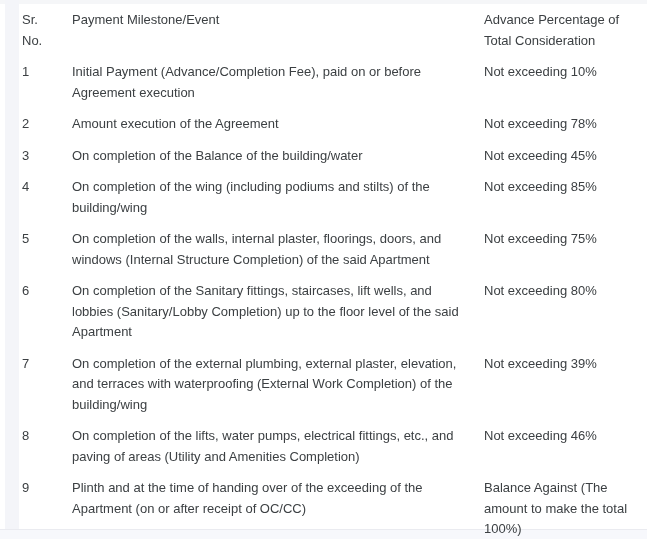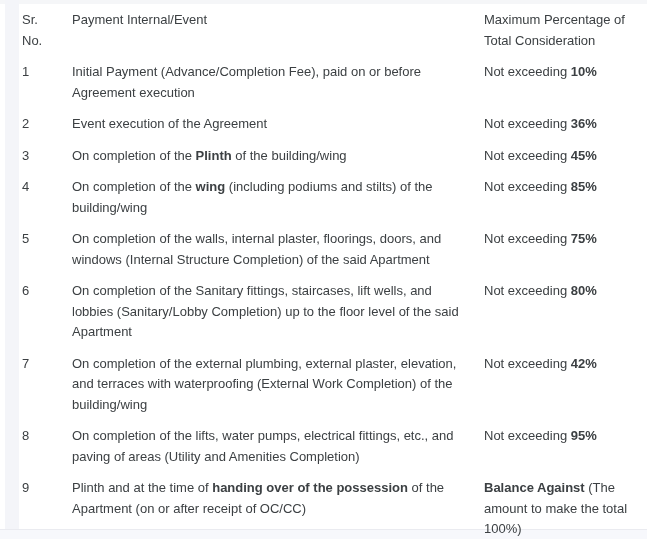--- a/index.html
+++ b/index.html
@@ -32,21 +32,21 @@
   }
   col.c-sr  { width: 50px; }
   col.c-ms  { width: 412px; }
   col.c-pct { width: 153px; }
   th, td {
     vertical-align: top;
     font-weight: 400;
     padding: 0 0 11px 0;
   }
   td.ms-cell { padding-right: 12px; }
-  .b { font-weight: 700; }
+  .b { font-weight: 400; }
 </style>
 </head>
 <body style="color: rgb(60, 64, 67); background: rgb(255, 255, 255);">
 
 <div class="edge-top" style="background: rgb(245, 246, 248);"></div>
 <div class="edge-left" style="background: rgb(244, 245, 249);"></div>
 <div class="edge-bottom" style="background: rgb(247, 248, 252); border-top-color: rgb(234, 235, 240);"></div>
 
 <div class="table-wrap">
   <table>
@@ -55,69 +55,69 @@
       <col class="c-ms">
       <col class="c-pct">
     </colgroup>
     <thead>
       <tr>
           <th>
             <div>Sr.</div>
             <div>No.</div>
           </th>
           <th>
-            <div>Payment Internal/Event</div>
+            <div>Payment Milestone/Event</div>
           </th>
           <th>
-            <div>Maximum Percentage of</div>
+            <div>Advance Percentage of</div>
             <div>Total Consideration</div>
           </th>
         </tr>
     </thead>
     <tbody>
         <tr>
           <td>1</td>
           <td class="ms-cell"><span>Initial Payment (Advance/Completion Fee), paid on or before Agreement execution</span></td>
           <td><span>Not exceeding </span><span class="b">10%</span></td>
         </tr>
         <tr>
           <td>2</td>
-          <td class="ms-cell"><span>Event execution of the Agreement</span></td>
-          <td><span>Not exceeding </span><span class="b">36%</span></td>
+          <td class="ms-cell"><span>Amount execution of the Agreement</span></td>
+          <td><span>Not exceeding </span><span class="b">78%</span></td>
         </tr>
         <tr>
           <td>3</td>
-          <td class="ms-cell"><span>On completion of the </span><span class="b">Plinth</span><span> of the building/wing</span></td>
+          <td class="ms-cell"><span>On completion of the </span><span class="b">Balance</span><span> of the building/water</span></td>
           <td><span>Not exceeding </span><span class="b">45%</span></td>
         </tr>
         <tr>
           <td>4</td>
           <td class="ms-cell"><span>On completion of the </span><span class="b">wing</span><span> (including podiums and stilts) of the building/wing</span></td>
           <td><span>Not exceeding </span><span class="b">85%</span></td>
         </tr>
         <tr>
           <td>5</td>
           <td class="ms-cell"><span>On completion of the walls, internal plaster, floorings, doors, and windows (Internal Structure Completion) of the said Apartment</span></td>
           <td><span>Not exceeding </span><span class="b">75%</span></td>
         </tr>
         <tr>
           <td>6</td>
           <td class="ms-cell"><span>On completion of the Sanitary fittings, staircases, lift wells, and lobbies (Sanitary/Lobby Completion) up to the floor level of the said Apartment</span></td>
           <td><span>Not exceeding </span><span class="b">80%</span></td>
         </tr>
         <tr>
           <td>7</td>
           <td class="ms-cell"><span>On completion of the external plumbing, external plaster, elevation, and terraces with waterproofing (External Work Completion) of the building/wing</span></td>
-          <td><span>Not exceeding </span><span class="b">42%</span></td>
+          <td><span>Not exceeding </span><span class="b">39%</span></td>
         </tr>
         <tr>
           <td>8</td>
           <td class="ms-cell"><span>On completion of the lifts, water pumps, electrical fittings, etc., and paving of areas (Utility and Amenities Completion)</span></td>
-          <td><span>Not exceeding </span><span class="b">95%</span></td>
+          <td><span>Not exceeding </span><span class="b">46%</span></td>
         </tr>
         <tr>
           <td>9</td>
-          <td class="ms-cell"><span>Plinth and at the time of </span><span class="b">handing over of the possession</span><span> of the Apartment (on or after receipt of OC/CC)</span></td>
+          <td class="ms-cell"><span>Plinth and at the time of </span><span class="b">handing over of the exceeding</span><span> of the Apartment (on or after receipt of OC/CC)</span></td>
           <td><span class="b">Balance Against</span><span> (The amount to make the total 100%)</span></td>
         </tr>
       </tbody>
   </table>
 </div>
 
 </body></html>

